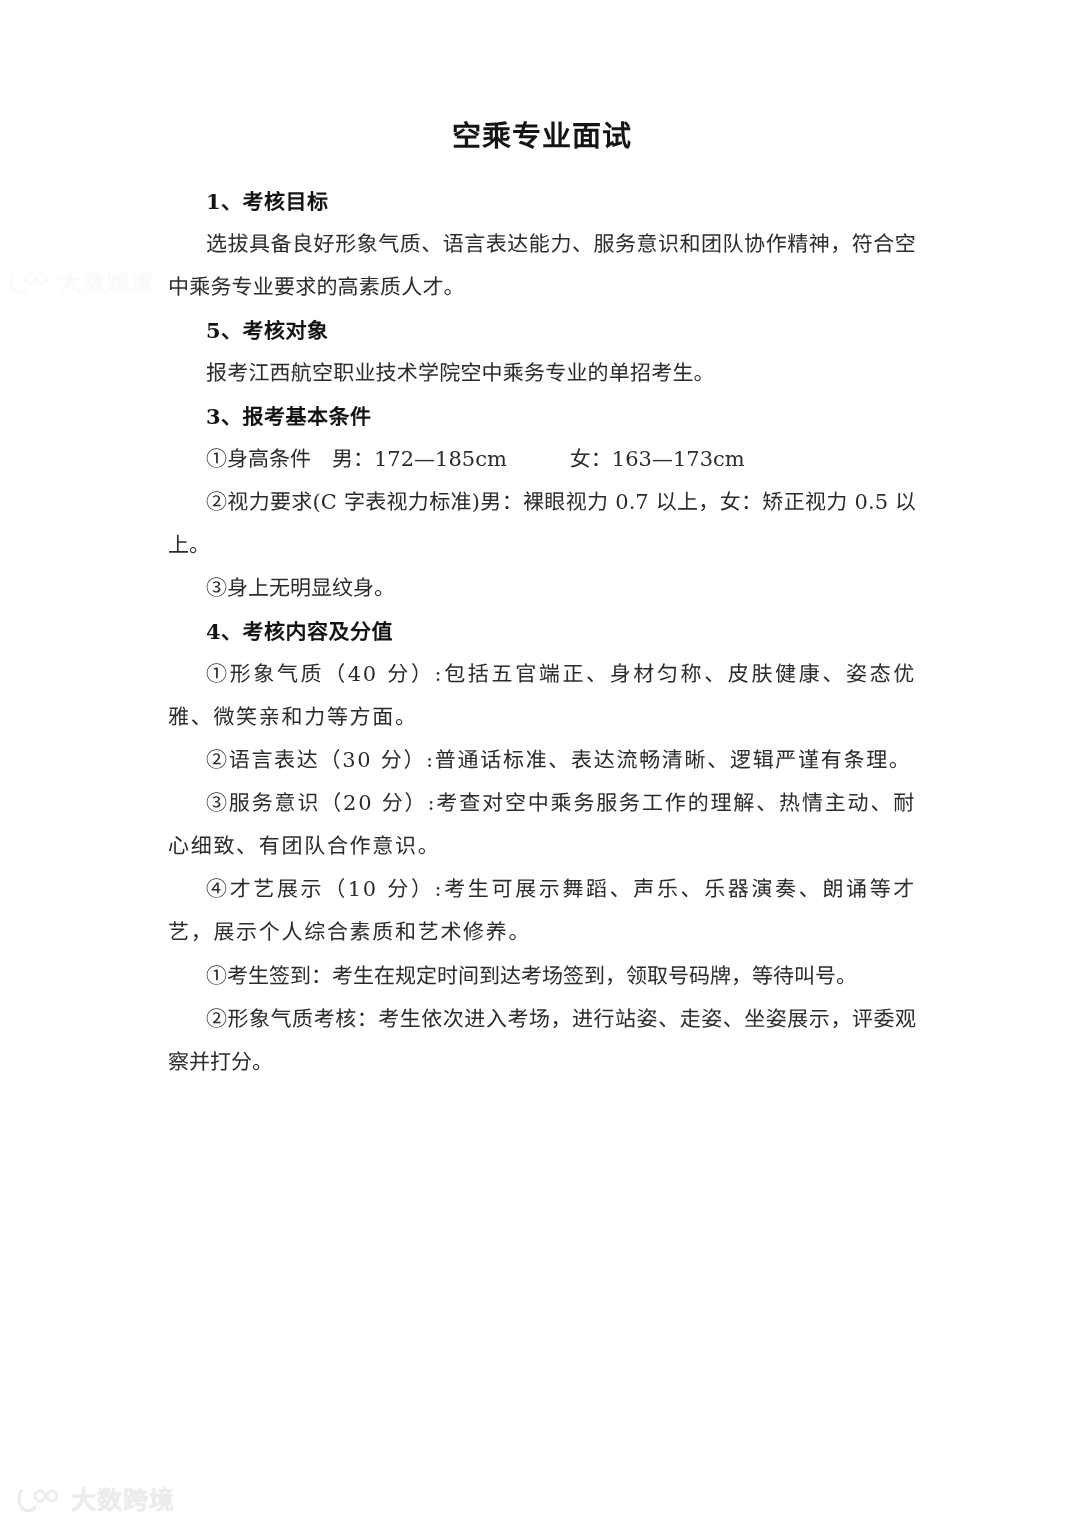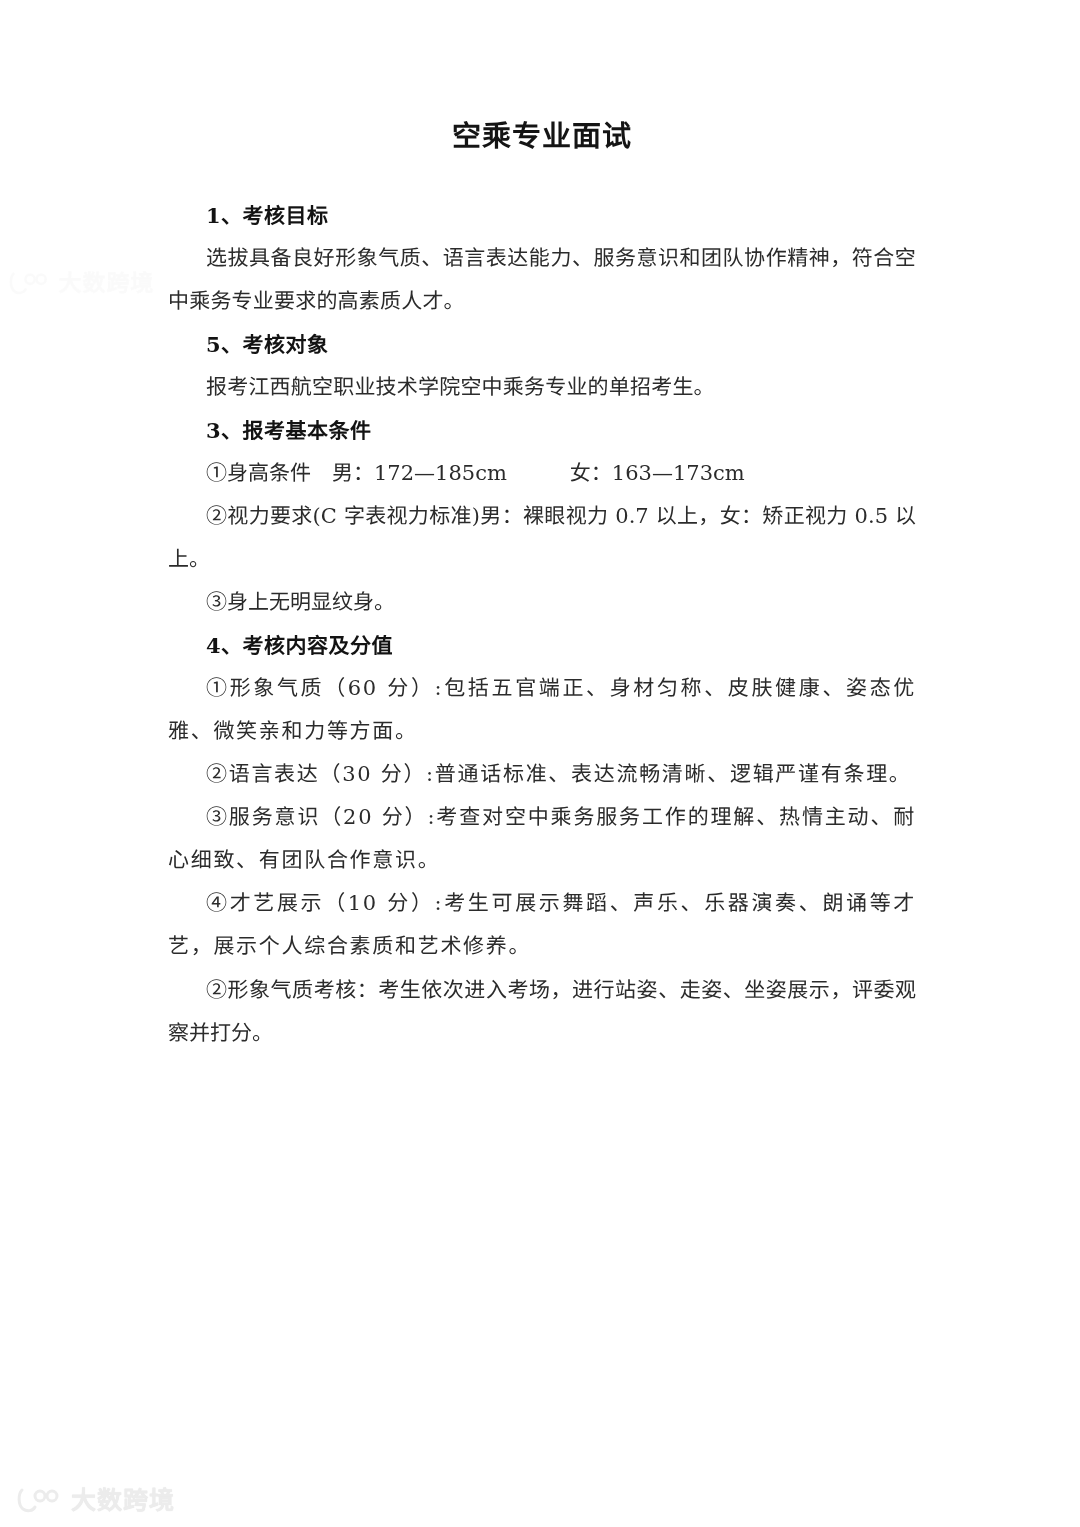--- a/index.html
+++ b/index.html
@@ -25,21 +25,21 @@
     left: 168px;
     top: 118px;
     width: 748px;
   }
 
   .doc-title {
     text-align: center;
     font-size: 29px;
     font-weight: bold;
     letter-spacing: 1px;
-    margin: 0 0 38px 0;
+    margin: 0 0 24px 0;
     line-height: 1.3;
     color: #141414;
   }
 
   .section-heading {
     font-size: 21px;
     font-weight: bold;
     margin: 0;
     padding: 0 0 0 38px;
     line-height: 2.05;
@@ -116,25 +116,26 @@
 
     <h2 class="section-heading">5、考核对象</h2>
     <p class="para">报考江西航空职业技术学院空中乘务专业的单招考生。</p>
 
     <h2 class="section-heading">3、报考基本条件</h2>
     <p class="para tight">①身高条件　男：172—185cm　　　女：163—173cm</p>
     <p class="para tight">②视力要求(C 字表视力标准)男：裸眼视力 0.7 以上，女：矫正视力 0.5 以上。</p>
     <p class="para tight">③身上无明显纹身。</p>
 
     <h2 class="section-heading">4、考核内容及分值</h2>
-    <p class="para item-wide">①形象气质（60 分）:包括五官端正、身材匀称、皮肤健康、姿态优雅、微笑亲和力等方面。</p>
+    <p class="para item-wide">①形象气质（40 分）:包括五官端正、身材匀称、皮肤健康、姿态优雅、微笑亲和力等方面。</p>
     <p class="para item-wide">②语言表达（30 分）:普通话标准、表达流畅清晰、逻辑严谨有条理。</p>
     <p class="para item-wide">③服务意识（20 分）:考查对空中乘务服务工作的理解、热情主动、耐心细致、有团队合作意识。</p>
     <p class="para item-wide">④才艺展示（10 分）:考生可展示舞蹈、声乐、乐器演奏、朗诵等才艺，展示个人综合素质和艺术修养。</p>
 
+    <p class="para tight">①考生签到：考生在规定时间到达考场签到，领取号码牌，等待叫号。</p>
     <p class="para tight">②形象气质考核：考生依次进入考场，进行站姿、走姿、坐姿展示，评委观察并打分。</p>
 
   </div>
 
   <div class="watermark watermark-top">
     <span class="wm-logo">
       <svg viewBox="0 0 46 30" width="46" height="30" aria-hidden="true">
         <path d="M6 5 C2 9 2 20 7 24 C11 27 17 26 19 22" fill="none" stroke="#ececec" stroke-width="3" stroke-linecap="round"></path>
         <circle cx="24" cy="11" r="5" fill="none" stroke="#ececec" stroke-width="3"></circle>
         <circle cx="36" cy="11" r="5" fill="none" stroke="#ececec" stroke-width="3"></circle>

